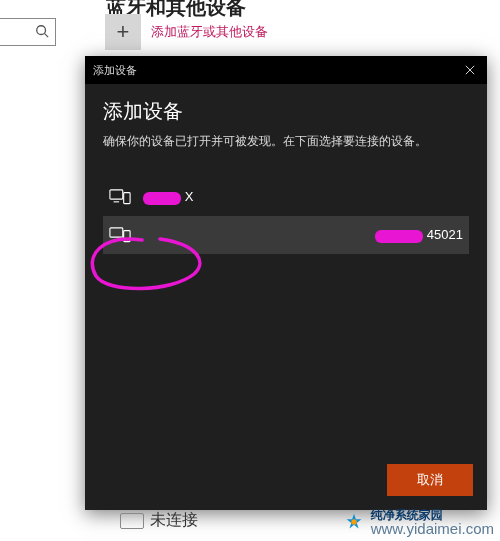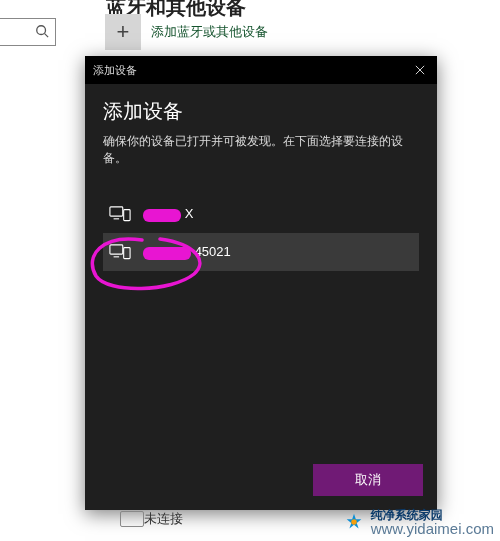--- a/index.html
+++ b/index.html
@@ -27,25 +27,25 @@
   .search-box svg { width: 14px; height: 14px; stroke: #555; fill: none; stroke-width: 1.5; }
   .add-btn {
     position: absolute; top: 14px; left: 105px;
     display: flex; align-items: center; gap: 10px;
   }
   .add-btn .plus {
     width: 36px; height: 36px; background: #d6d6d6;
     display: flex; align-items: center; justify-content: center;
     font-size: 22px; color: #444;
   }
-  .add-btn .label { font-size: 13px; color: #14532d; }
+  .add-btn .label { font-size: 13px; color: #be185d; }
 
   .dialog {
     position: absolute; top: 56px; left: 85px;
-    width: 352px; height: 454px;
+    width: 402px; height: 454px;
     background: #1f1f1f; color: #fff;
     box-shadow: 0 4px 18px rgba(0,0,0,0.5);
     display: flex; flex-direction: column;
   }
   .dialog-titlebar {
     height: 28px; background: #000;
     display: flex; align-items: center; justify-content: space-between;
     padding: 0 8px; font-size: 11px; color: #ddd;
   }
   .dialog-titlebar .close {
@@ -55,21 +55,21 @@
   .dialog-body { padding: 14px 18px 0 18px; flex: 1; overflow: hidden; position: relative; }
   .dialog-body h2 { font-size: 20px; font-weight: 400; margin-bottom: 8px; }
   .dialog-body .subtitle { font-size: 12px; color: #ddd; margin-bottom: 28px; }
 
   .device-list { display: flex; flex-direction: column; }
   .device-item {
     display: flex; align-items: center; gap: 12px;
     padding: 10px 6px; cursor: pointer;
     position: relative;
   }
-  .device-item.selected { background: #3a3a3a; }
+  .device-item.selected { background: #3a3a3a; justify-content: space-between; }
   .device-item .icon { width: 22px; height: 18px; display:flex; align-items:center; justify-content:center; }
   .device-item .text-col { display: flex; flex-direction: column; }
   .device-item .name { font-size: 13px; color: #fff; position: relative; }
   .device-item .sub { font-size: 11px; color: #aaa; }
 
   .scribble {
     position: absolute; pointer-events: none;
     background: #e815d2; border-radius: 6px;
   }
   .scribble.s1 { width: 38px; height: 13px; }
@@ -77,27 +77,27 @@
 
   .ellipse-annot {
     position: absolute; top: 234px; left: 82px;
     width: 128px; height: 58px; pointer-events: none;
   }
 
   .dialog-footer {
     padding: 10px 14px 14px 0; display: flex; justify-content: flex-end;
   }
   .cancel-btn {
-    background: #701a75; color: #fff; border: none;
-    padding: 7px 42px; font-size: 13px; cursor: pointer;
+    background: #c2410c; color: #fff; border: none;
+    padding: 7px 30px; font-size: 13px; cursor: pointer;
   }
 
   .bottom-area {
     position: absolute; top: 510px; left: 120px;
-    display: flex; align-items: center; gap: 0; font-size: 13px; color: #333;
+    display: flex; align-items: center; gap: 6px; font-size: 16px; color: #333;
   }
 
   .watermark {
     position: absolute; right: 6px; bottom: 4px;
     display: flex; align-items: center; gap: 6px;
   }
   .watermark .logo {
     width: 22px; height: 22px;
   }
   .watermark .txtcol { display: flex; flex-direction: column; line-height: 1.05; }

